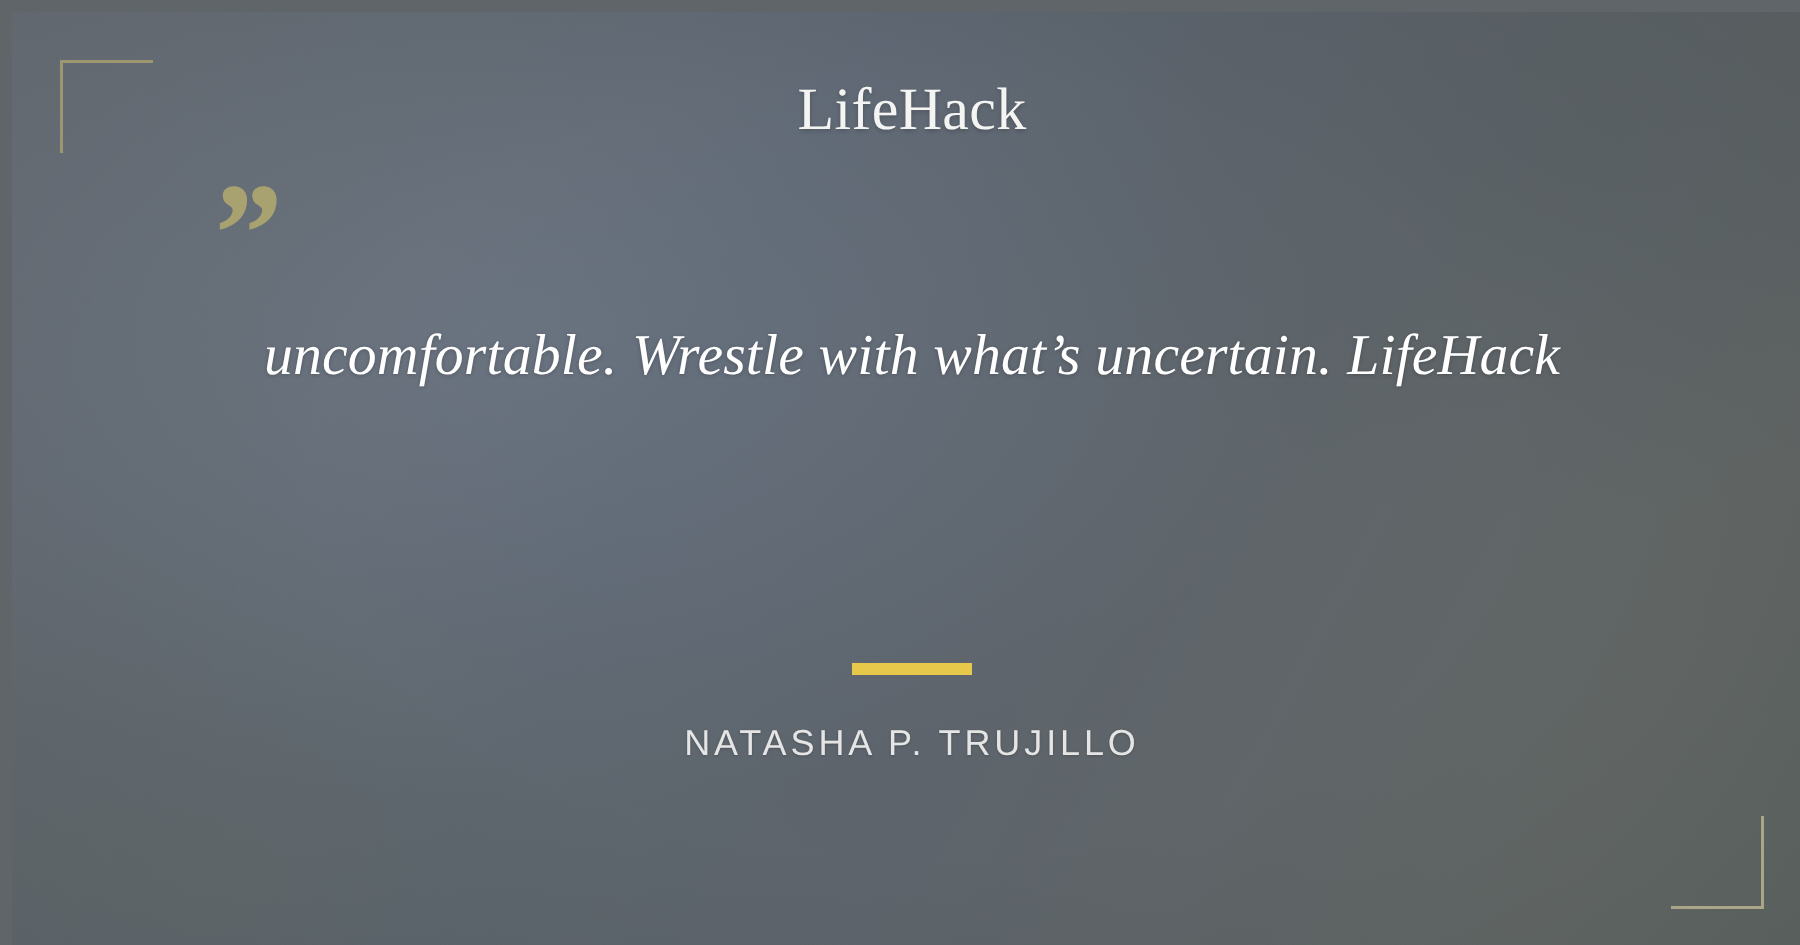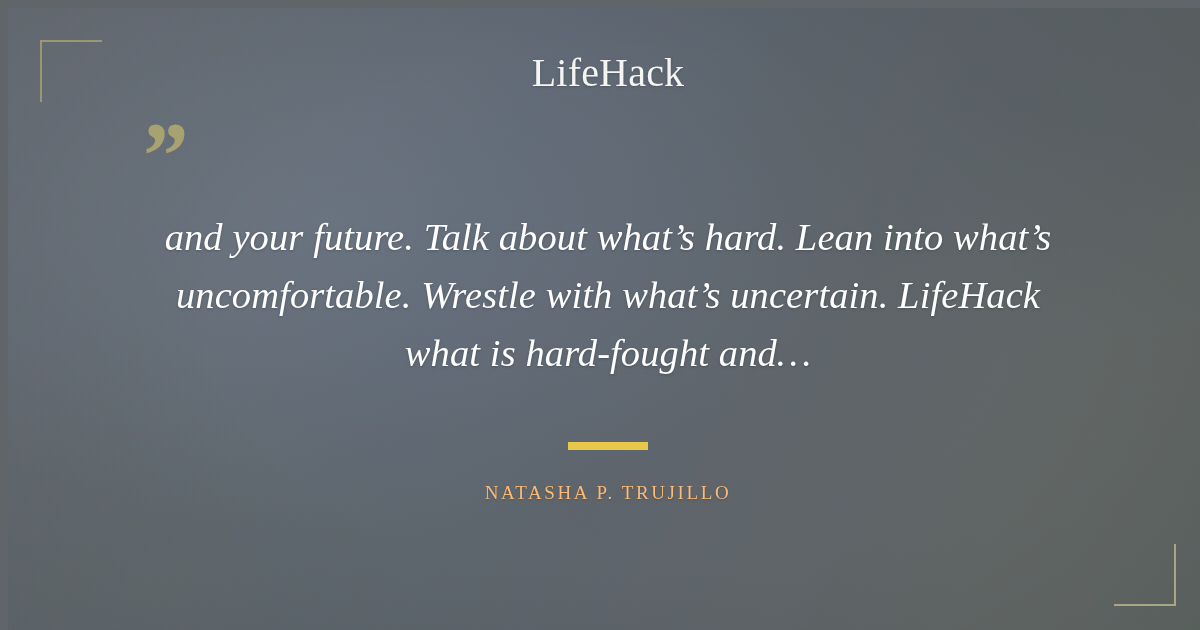--- a/index.html
+++ b/index.html
@@ -154,25 +154,25 @@
   .attr-rule {
     display: block;
     width: 80px;
     height: 3px;
     margin: 0 auto 28px auto;
     background: #e8c84a;
     border: 0;
   }
   .attr-name {
     display: inline-block;
-    font-family: Liberation Serif, serif;
-    font-size: 19px;
+    font-family: Liberation Sans, sans-serif;
+    font-size: 24px;
     font-weight: 400;
     letter-spacing: 2.6px;
-    color: #fdba74;
+    color: #e5e5e5;
     text-shadow: 0 1px 2px rgba(0,0,0,0.18);
   }
 </style>
 </head>
 <body>
 
 <div class="quote-card">
 
   <div class="bg-base"></div>
   <div class="bg-glow-a"></div>
@@ -182,23 +182,21 @@
   <div class="bg-vignette"></div>
 
   <div class="corner corner-tl"></div>
   <div class="corner corner-br"></div>
 
   <div class="brand">LifeHack</div>
 
   <div class="quote-mark">”</div>
 
   <div class="quote-body">
-    <span class="quote-line">and your future. Talk about what’s hard. Lean into what’s</span>
     <span class="quote-line">uncomfortable. Wrestle with what’s uncertain. LifeHack</span>
-    <span class="quote-line">what is hard-fought and…</span>
   </div>
 
   <div class="attribution">
     <span class="attr-rule"></span>
     <span class="attr-name">NATASHA P. TRUJILLO</span>
   </div>
 
 </div>
 
 </body></html>

